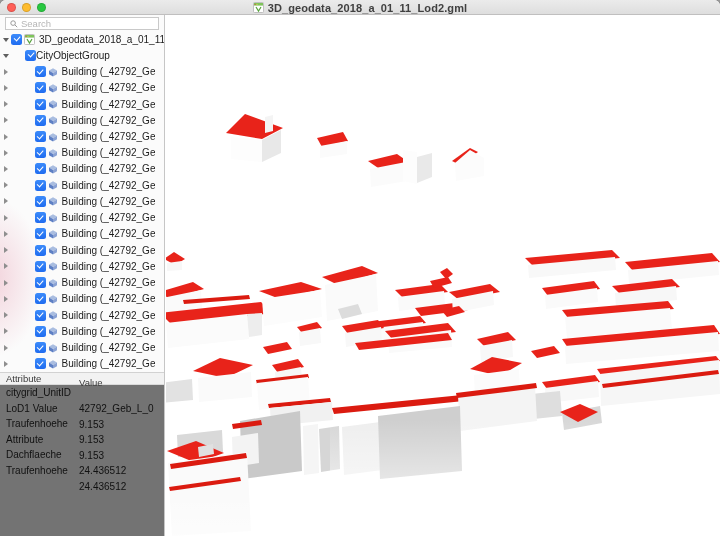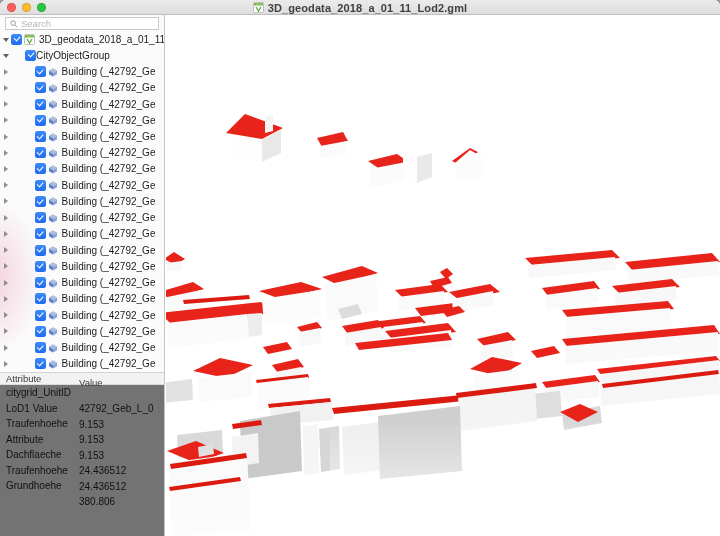--- a/index.html
+++ b/index.html
@@ -347,21 +347,20 @@
         <span>Attribute</span>
         <span class="vcol">Value</span>
       </div>
       <div id="attr-rows">
           <div class="arow"><span>citygrid_UnitID</span><span class="vcell">42792_Geb_L_0</span></div>
           <div class="arow"><span>LoD1 Value</span><span class="vcell">9.153</span></div>
           <div class="arow"><span>Traufenhoehe</span><span class="vcell">9.153</span></div>
           <div class="arow"><span>Attribute</span><span class="vcell">9.153</span></div>
           <div class="arow"><span>Dachflaeche</span><span class="vcell">24.436512</span></div>
           <div class="arow"><span>Traufenhoehe</span><span class="vcell">24.436512</span></div>
-          <div class="arow"><span>Grundhoehe</span><span class="vcell">380.806</span></div>
         </div>
     </div>
   </div>
 
   <div class="main">
     <svg width="554" height="521" viewBox="166 15 554 521" preserveAspectRatio="none">
       <defs>
         <linearGradient id="fadeB" x1="0" y1="0" x2="0" y2="1">
           <stop offset="0" stop-color="#ffffff" stop-opacity="0"></stop>
           <stop offset="1" stop-color="#ffffff" stop-opacity="0.95"></stop>

